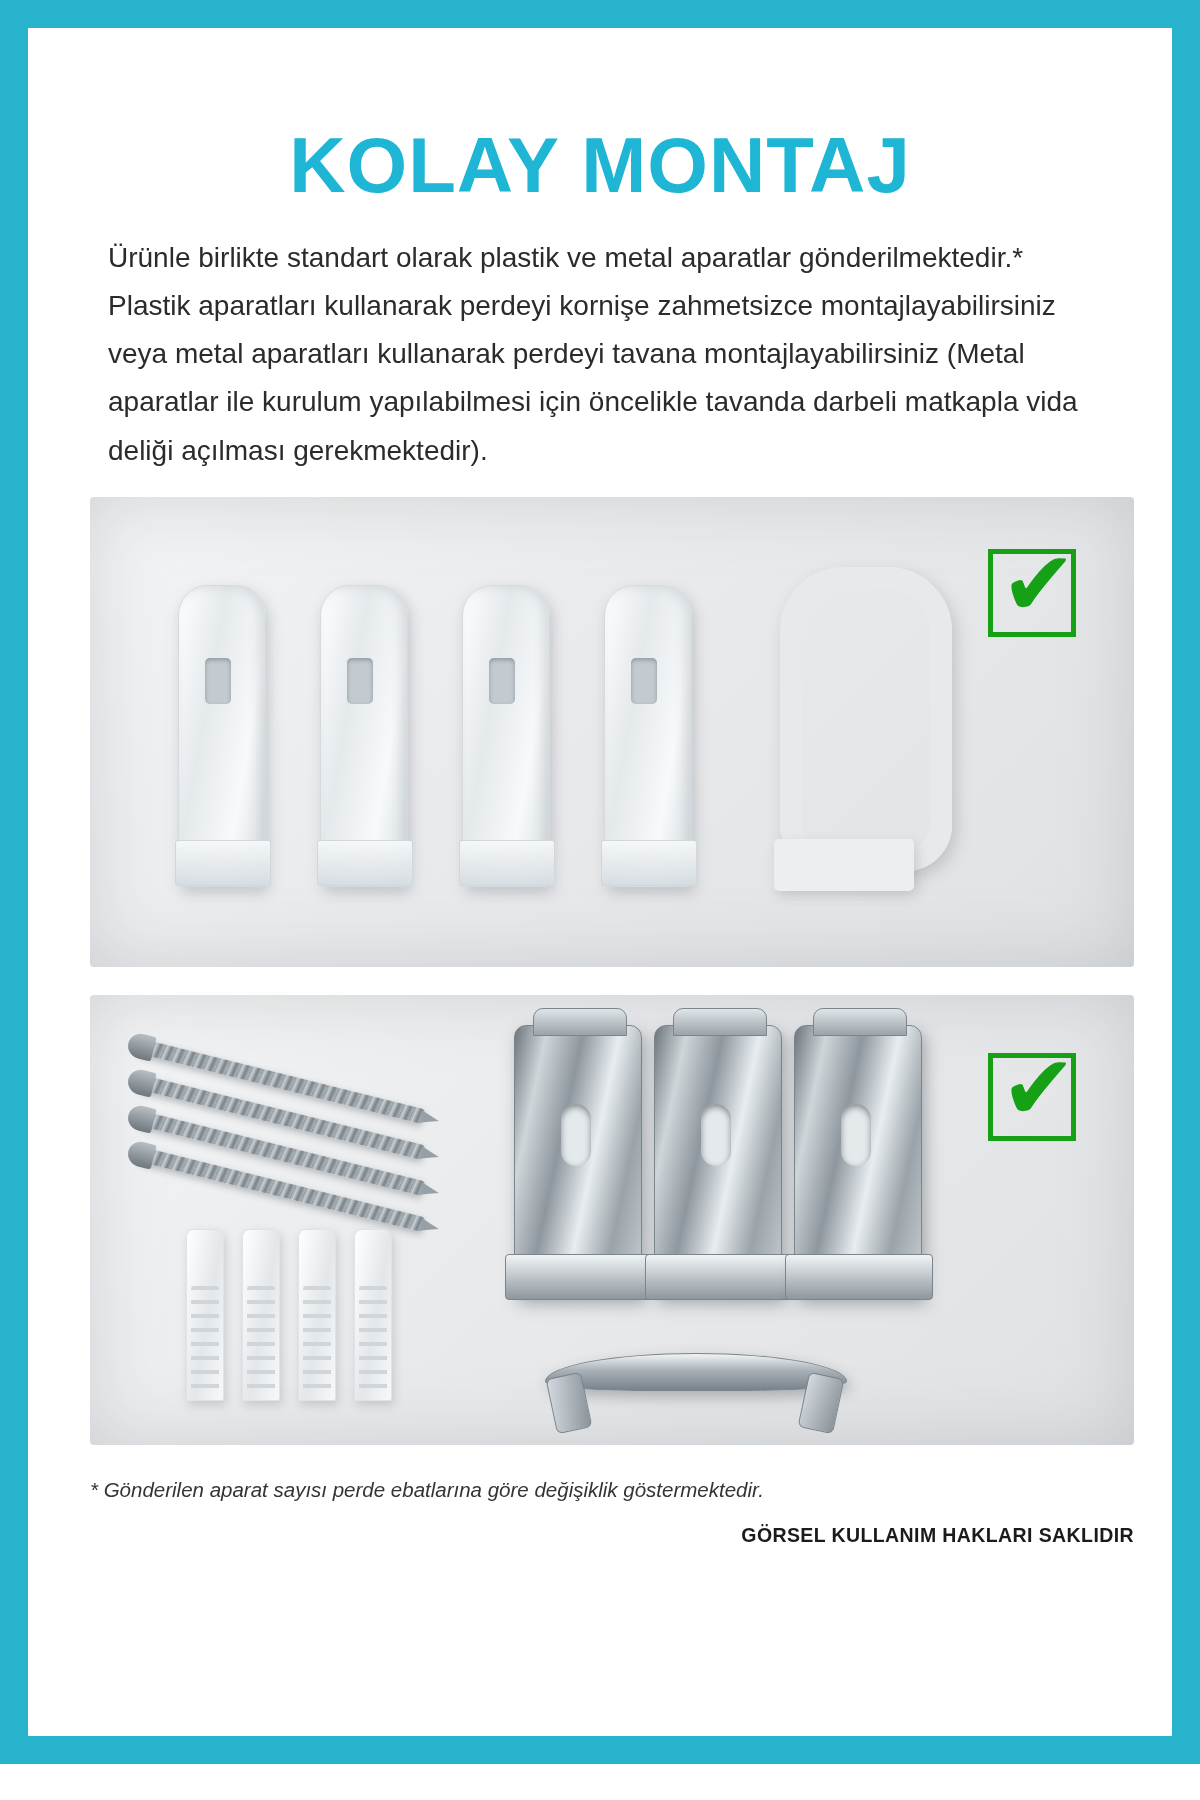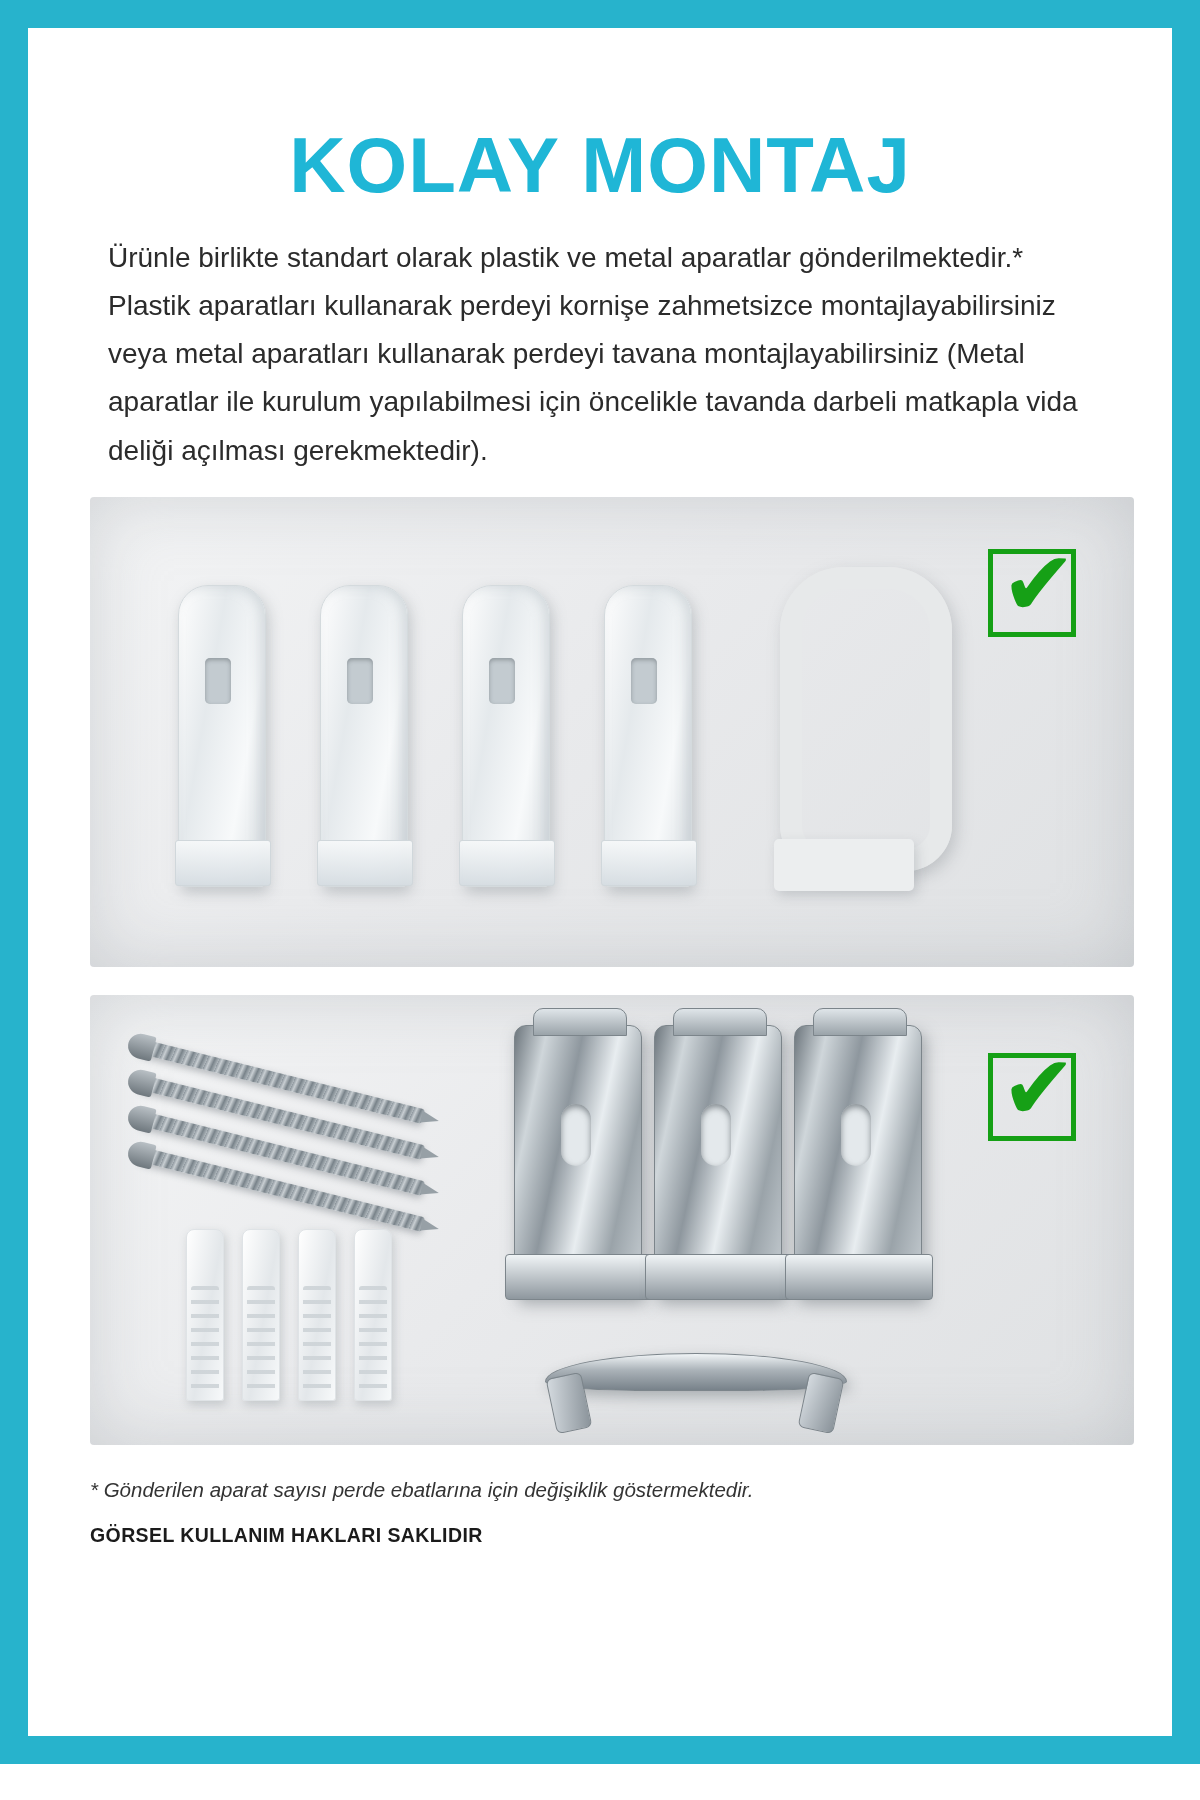--- a/index.html
+++ b/index.html
@@ -262,21 +262,21 @@
   
   .footnotes {
     margin: 8px auto 0 auto;
     width: 1044px;
     color: #343434;
     font-style: italic;
     font-size: 20.5px;
     line-height: 1.68;
   }
   .rights {
-    text-align: left;
+    text-align: right;
     margin: 12px 0 0 0;
     font-size: 19.5px;
     font-weight: bold;
     font-style: normal;
     letter-spacing: 0.4px;
     color: #1b1b1b;
   }
 </style>
 </head>
 <body>
@@ -351,18 +351,18 @@
         <div class="endL"></div>
         <div class="endR"></div>
       </div>
 
       <div class="checkbox" style="right:58px; top:58px;">
         <span class="check-mark">✔</span>
       </div>
     </div>
 
     <div class="footnotes">
-      <div>* Gönderilen aparat sayısı perde ebatlarına için değişiklik göstermektedir.</div>
+      <div>* Gönderilen aparat sayısı perde ebatlarına göre değişiklik göstermektedir.</div>
       <div class="rights">GÖRSEL KULLANIM HAKLARI SAKLIDIR</div>
     </div>
 
   </div>
 </div>
 
 </body></html>

